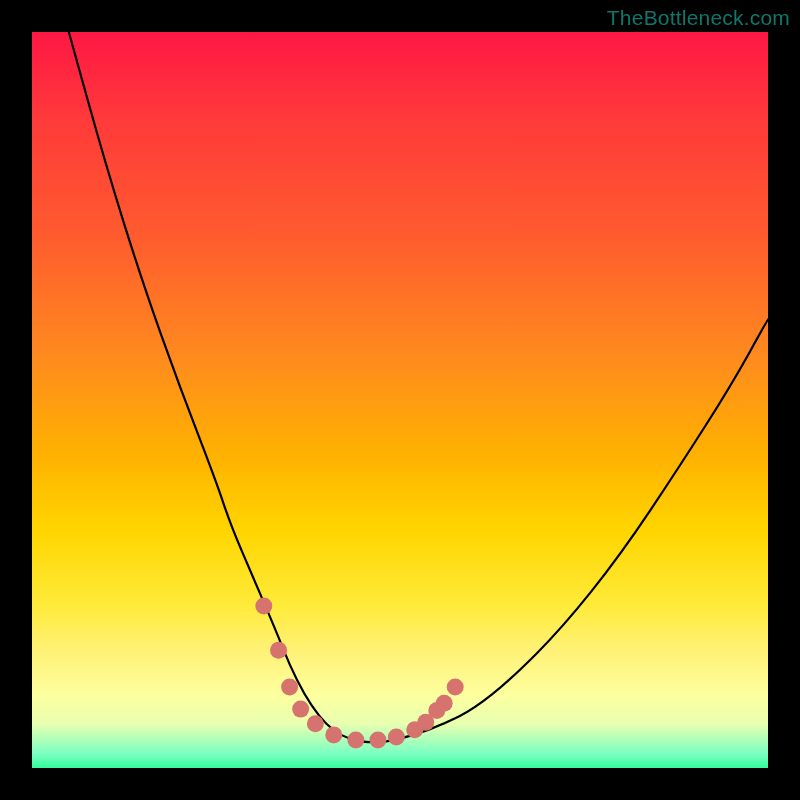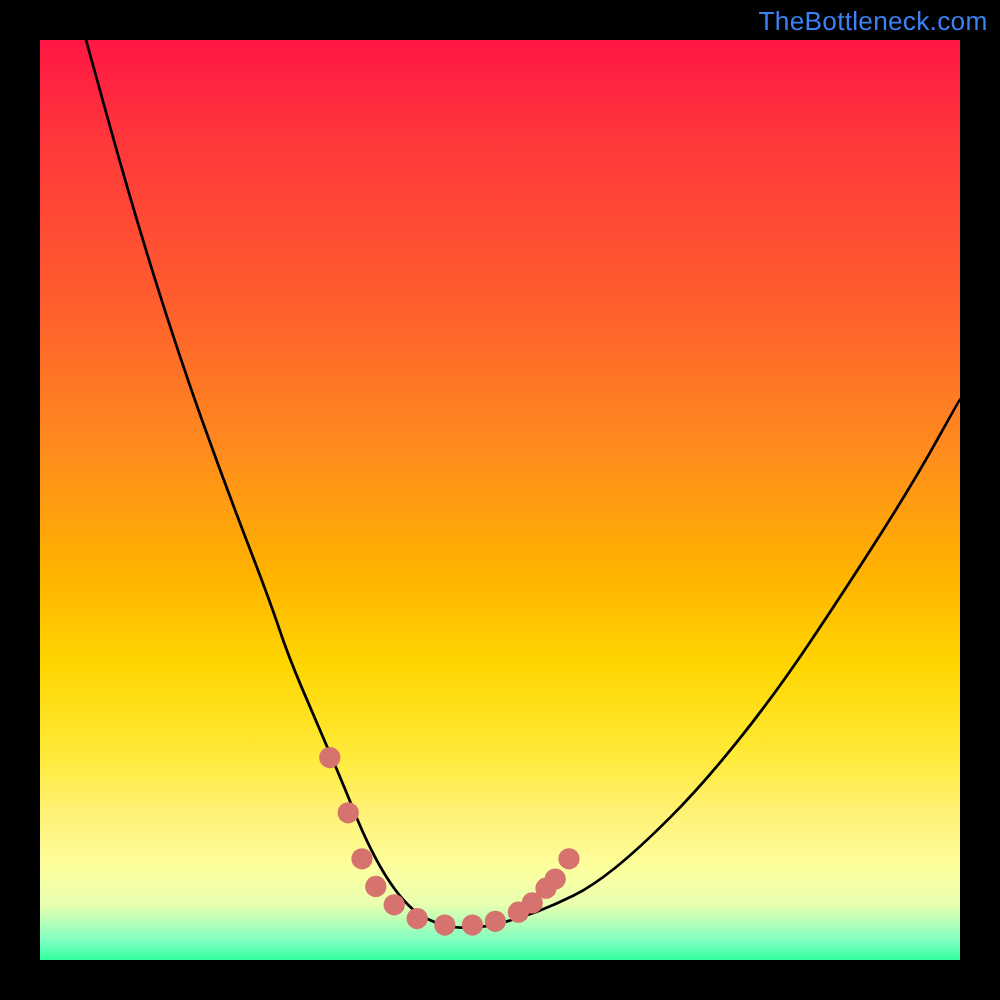--- a/index.html
+++ b/index.html
@@ -39,21 +39,21 @@
       #fdff9e 90%,
       #e8ffb0 94%,
       #7dffc2 98%,
       #32ff9e 100%
     );
   }
   .watermark {
     position: absolute;
     top: 6px;
     right: 10px;
-    color: #3b82f6;
+    color: #0f766e;
     font-size: 21px;
     letter-spacing: 0.2px;
     font-weight: 400;
   }
   svg.curve {
     position: absolute;
     left: 32px;
     top: 32px;
     width: 736px;
     height: 736px;

